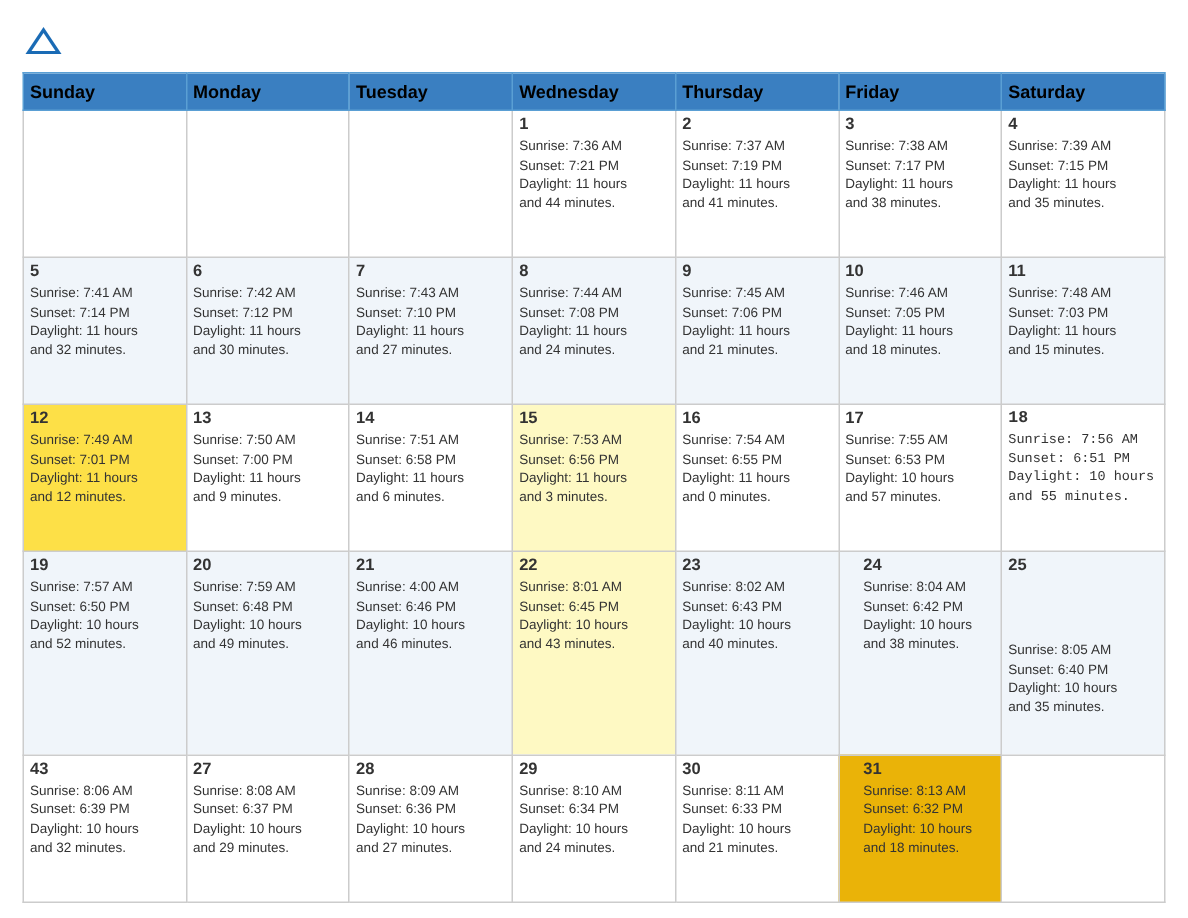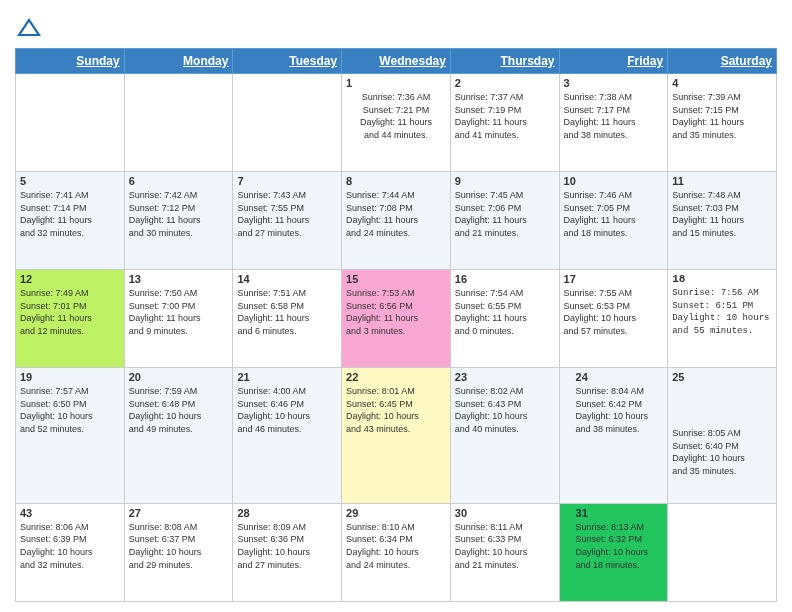--- a/index.html
+++ b/index.html
@@ -63,27 +63,26 @@
     }
     .calendar {
       flex: 1;
       border: 1px solid #ccc;
       border-collapse: collapse;
       width: 100%;
       table-layout: fixed;
     }
     .calendar th {
       background-color: #3a7fc1;
-      color: #ffffff;
+      color: #000000;
       font-size: 12px;
       font-weight: bold;
       padding: 5px 4px;
-      text-align: right;
+      text-align: left;
       border: 1px solid #5a9fd4;
-      text-decoration: underline;
     }
     .calendar td {
       vertical-align: top;
       border: 1px solid #ccc;
       padding: 3px 4px;
       font-size: 9.5px;
       color: #333;
       height: 82px;
     }
     .calendar tr:nth-child(even) td {
@@ -144,21 +143,21 @@
           <th>Saturday</th>
         </tr>
     </thead>
     <tbody id="calendar-body">
     <tr>
           <td class="empty-cell"></td>
           <td class="empty-cell"></td>
           <td class="empty-cell"></td>
           <td style="background-color: rgb(255, 255, 255);">
             <span class="day-num">1</span>
-            <div class="day-info" style="white-space: pre-line; text-align: center;">Sunrise: 7:36 AM
+            <div class="day-info" style="white-space: pre-line;">Sunrise: 7:36 AM
 Sunset: 7:21 PM
 Daylight: 11 hours
 and 44 minutes.</div>
           </td>
           <td style="background-color: rgb(255, 255, 255);">
             <span class="day-num">2</span>
             <div class="day-info" style="white-space: pre-line;">Sunrise: 7:37 AM
 Sunset: 7:19 PM
 Daylight: 11 hours
 and 41 minutes.</div>
@@ -189,21 +188,21 @@
           <td style="background-color: rgb(240, 245, 250);">
             <span class="day-num">6</span>
             <div class="day-info" style="white-space: pre-line;">Sunrise: 7:42 AM
 Sunset: 7:12 PM
 Daylight: 11 hours
 and 30 minutes.</div>
           </td>
           <td style="background-color: rgb(240, 245, 250);">
             <span class="day-num">7</span>
             <div class="day-info" style="white-space: pre-line;">Sunrise: 7:43 AM
-Sunset: 7:55 PM
+Sunset: 7:10 PM
 Daylight: 11 hours
 and 27 minutes.</div>
           </td>
           <td style="background-color: rgb(240, 245, 250);">
             <span class="day-num">8</span>
             <div class="day-info" style="white-space: pre-line;">Sunrise: 7:44 AM
 Sunset: 7:08 PM
 Daylight: 11 hours
 and 24 minutes.</div>
           </td>
@@ -223,42 +222,42 @@
           </td>
           <td style="background-color: rgb(240, 245, 250);">
             <span class="day-num">11</span>
             <div class="day-info" style="white-space: pre-line;">Sunrise: 7:48 AM
 Sunset: 7:03 PM
 Daylight: 11 hours
 and 15 minutes.</div>
           </td>
         </tr>
         <tr>
-          <td style="background-color: #bef264; margin-top: 21px;">
+          <td style="background-color: #fde047; margin-top: 21px;">
             <span class="day-num">12</span>
             <div class="day-info" style="white-space: pre-line;">Sunrise: 7:49 AM
 Sunset: 7:01 PM
 Daylight: 11 hours
 and 12 minutes.</div>
           </td>
           <td style="background-color: rgb(255, 255, 255);">
             <span class="day-num">13</span>
             <div class="day-info" style="white-space: pre-line;">Sunrise: 7:50 AM
 Sunset: 7:00 PM
 Daylight: 11 hours
 and 9 minutes.</div>
           </td>
           <td style="background-color: rgb(255, 255, 255);">
             <span class="day-num">14</span>
             <div class="day-info" style="white-space: pre-line;">Sunrise: 7:51 AM
 Sunset: 6:58 PM
 Daylight: 11 hours
 and 6 minutes.</div>
           </td>
-          <td style="background-color: #f9a8d4;">
+          <td style="background-color: #fef9c3;">
             <span class="day-num">15</span>
             <div class="day-info" style="white-space: pre-line;">Sunrise: 7:53 AM
 Sunset: 6:56 PM
 Daylight: 11 hours
 and 3 minutes.</div>
           </td>
           <td style="background-color: rgb(255, 255, 255);">
             <span class="day-num">16</span>
             <div class="day-info" style="white-space: pre-line;">Sunrise: 7:54 AM
 Sunset: 6:55 PM
@@ -360,21 +359,21 @@
 Daylight: 10 hours
 and 24 minutes.</div>
           </td>
           <td style="background-color: rgb(255, 255, 255);">
             <span class="day-num">30</span>
             <div class="day-info" style="white-space: pre-line;">Sunrise: 8:11 AM
 Sunset: 6:33 PM
 Daylight: 10 hours
 and 21 minutes.</div>
           </td>
-          <td style="background-color: #22c55e; padding-left: 16px;">
+          <td style="background-color: #eab308; padding-left: 16px;">
             <span class="day-num">31</span>
             <div class="day-info" style="white-space: pre-line;">Sunrise: 8:13 AM
 Sunset: 6:32 PM
 Daylight: 10 hours
 and 18 minutes.</div>
           </td>
           <td class="empty-cell"></td>
         </tr>
       </tbody>
   </table>

